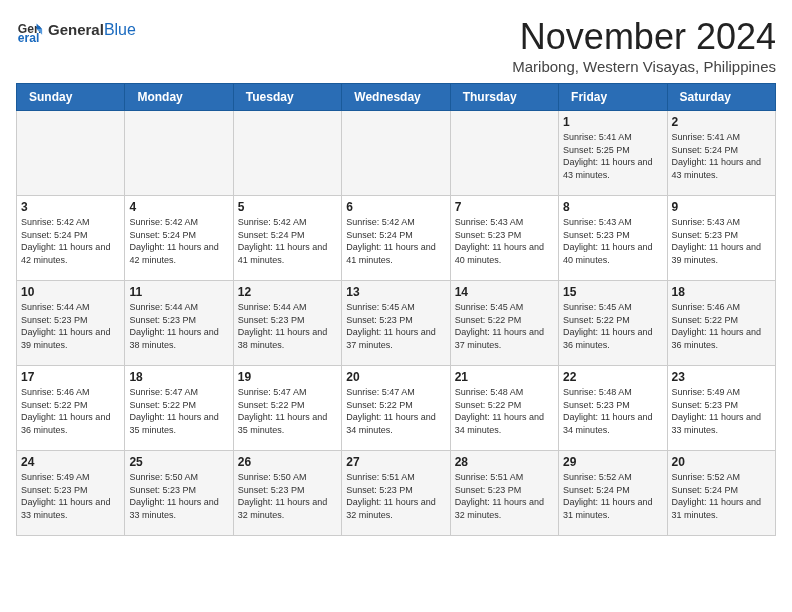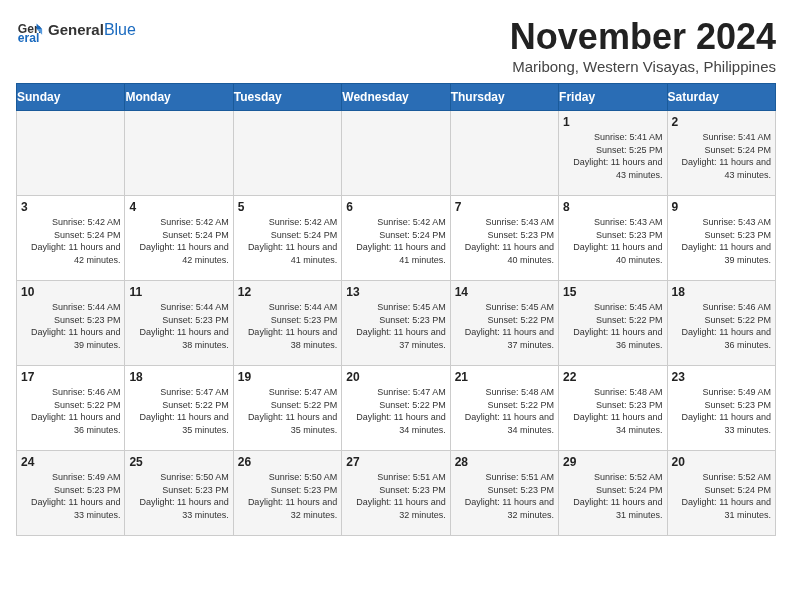--- a/index.html
+++ b/index.html
@@ -33,38 +33,38 @@
     }
     .logo-icon {
       width: 28px;
       height: 28px;
     }
     .title-area {
       text-align: right;
     }
     .month-title {
       font-size: 36px;
-      font-weight: bold;
+      font-weight: normal;
       color: #222;
     }
     .location-title {
       font-size: 15px;
       color: #444;
     }
     table {
       width: 100%;
       border-collapse: collapse;
       table-layout: fixed;
     }
     thead tr th {
       background-color: #2a6db5;
       color: #fff;
       font-size: 12px;
       font-weight: bold;
-      padding: 6px 0;
+      padding: 6px 12px;
       text-align: left;
       border: 1px solid #1a5a9a;
     }
     tbody tr td {
       vertical-align: top;
       border: 1px solid #ccc;
       padding: 4px;
       font-size: 9px;
       color: #333;
       height: 85px;
@@ -79,21 +79,20 @@
       font-size: 12px;
       font-weight: bold;
       color: #222;
       display: block;
       margin-bottom: 2px;
     }
     .day-info {
       font-size: 9px;
       color: #333;
       line-height: 1.4;
-      text-align: right;
     }
     .empty-cell {
       background-color: #f5f5f5;
     }
   </style>
 </head>
 <body>
 
 <div class="header-area">
   <div class="logo">

